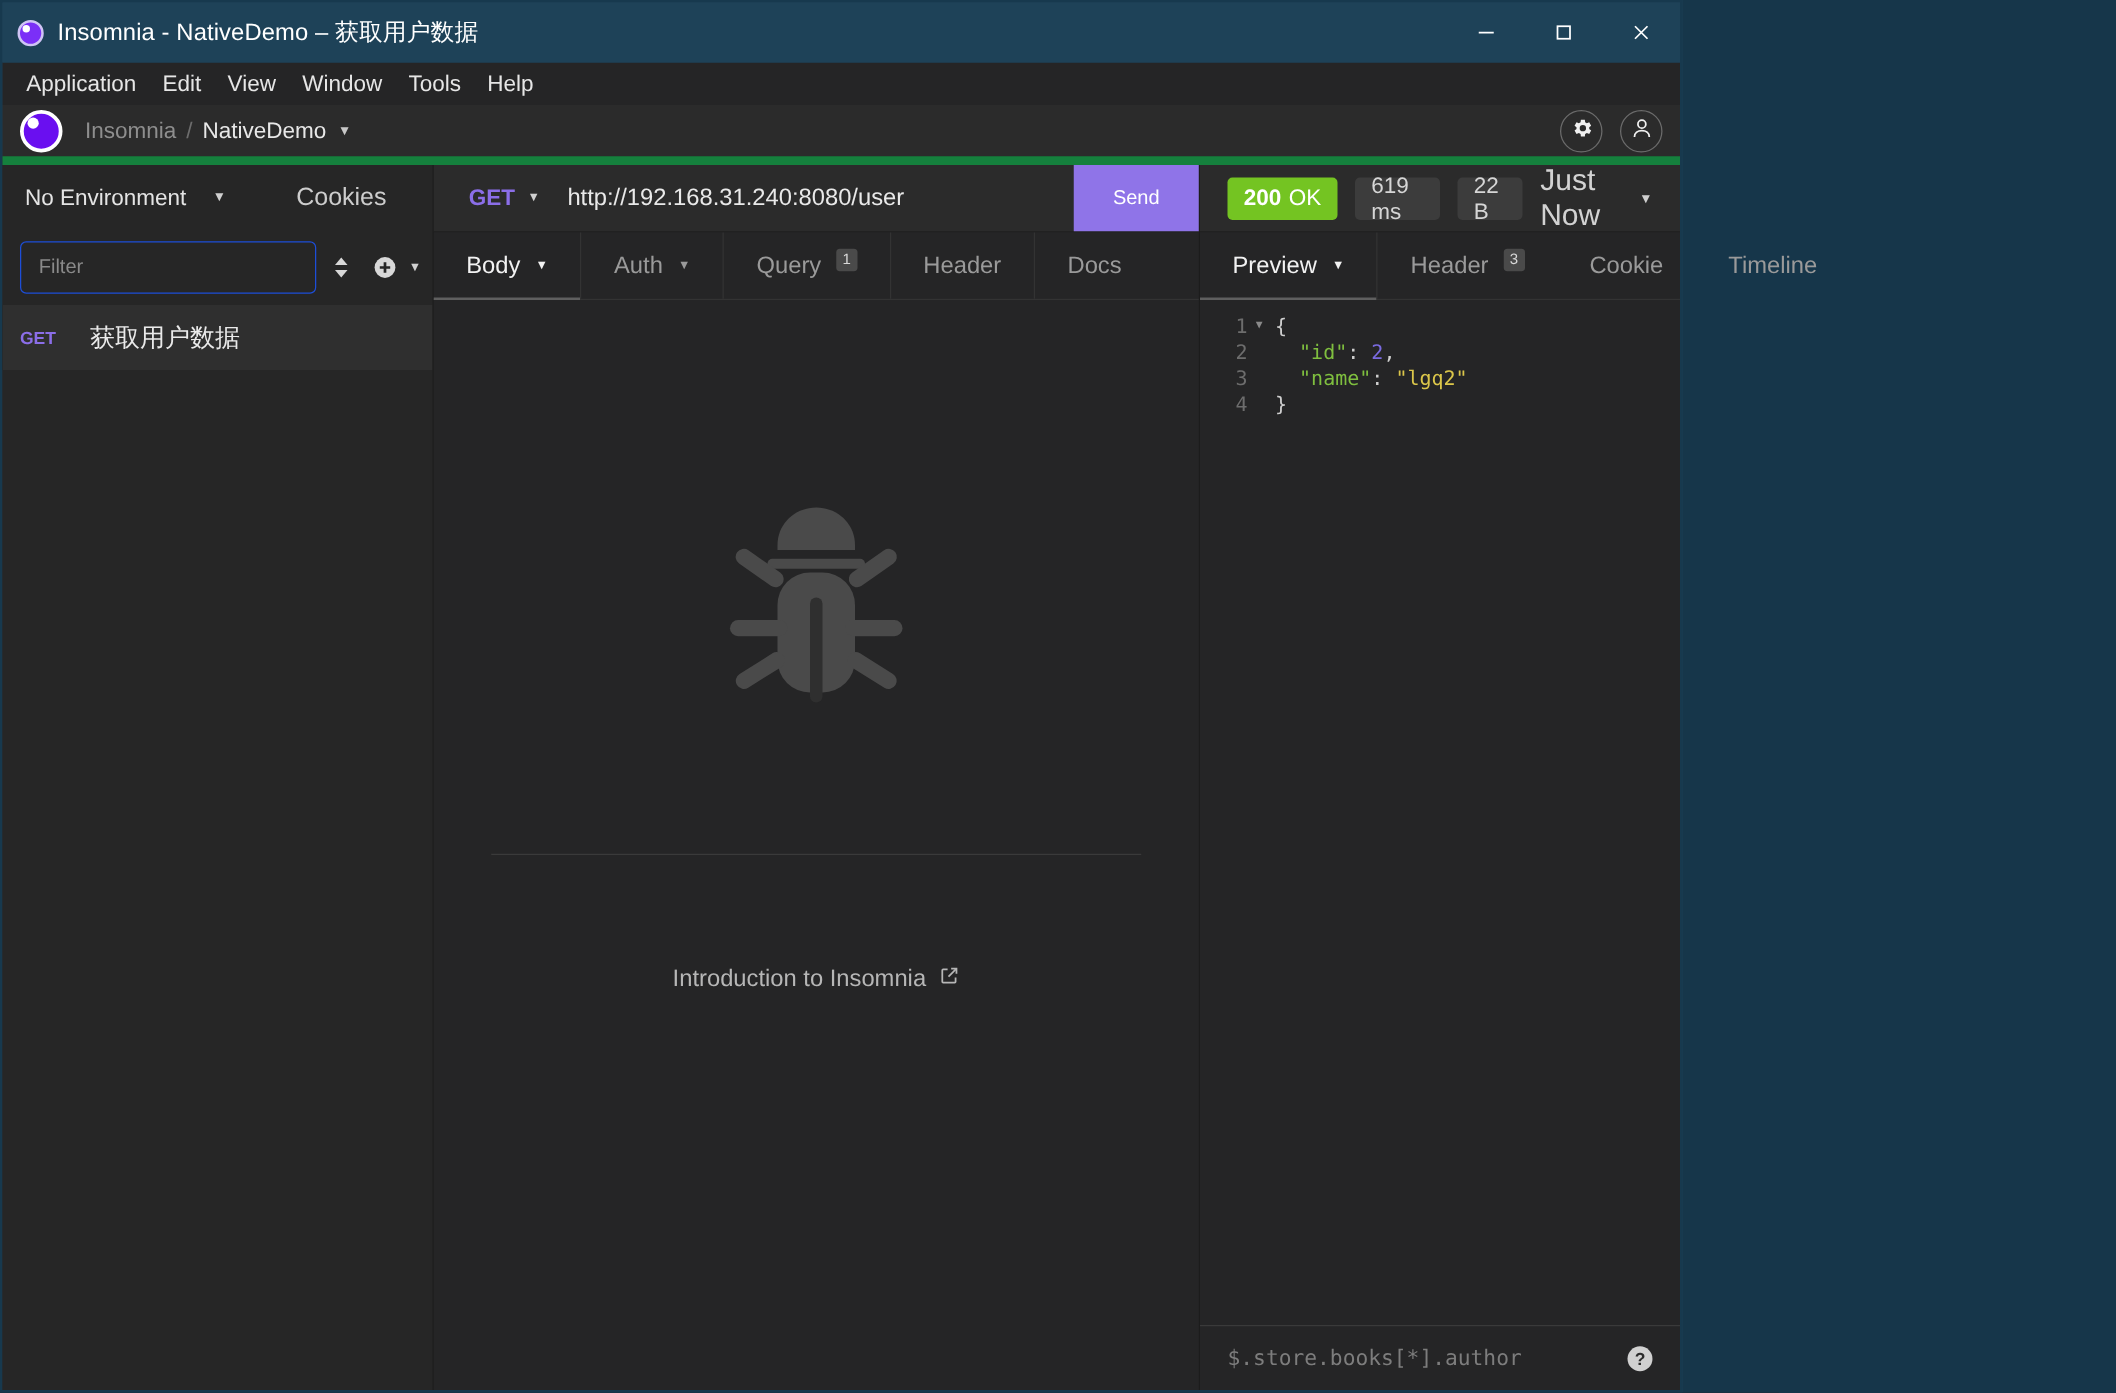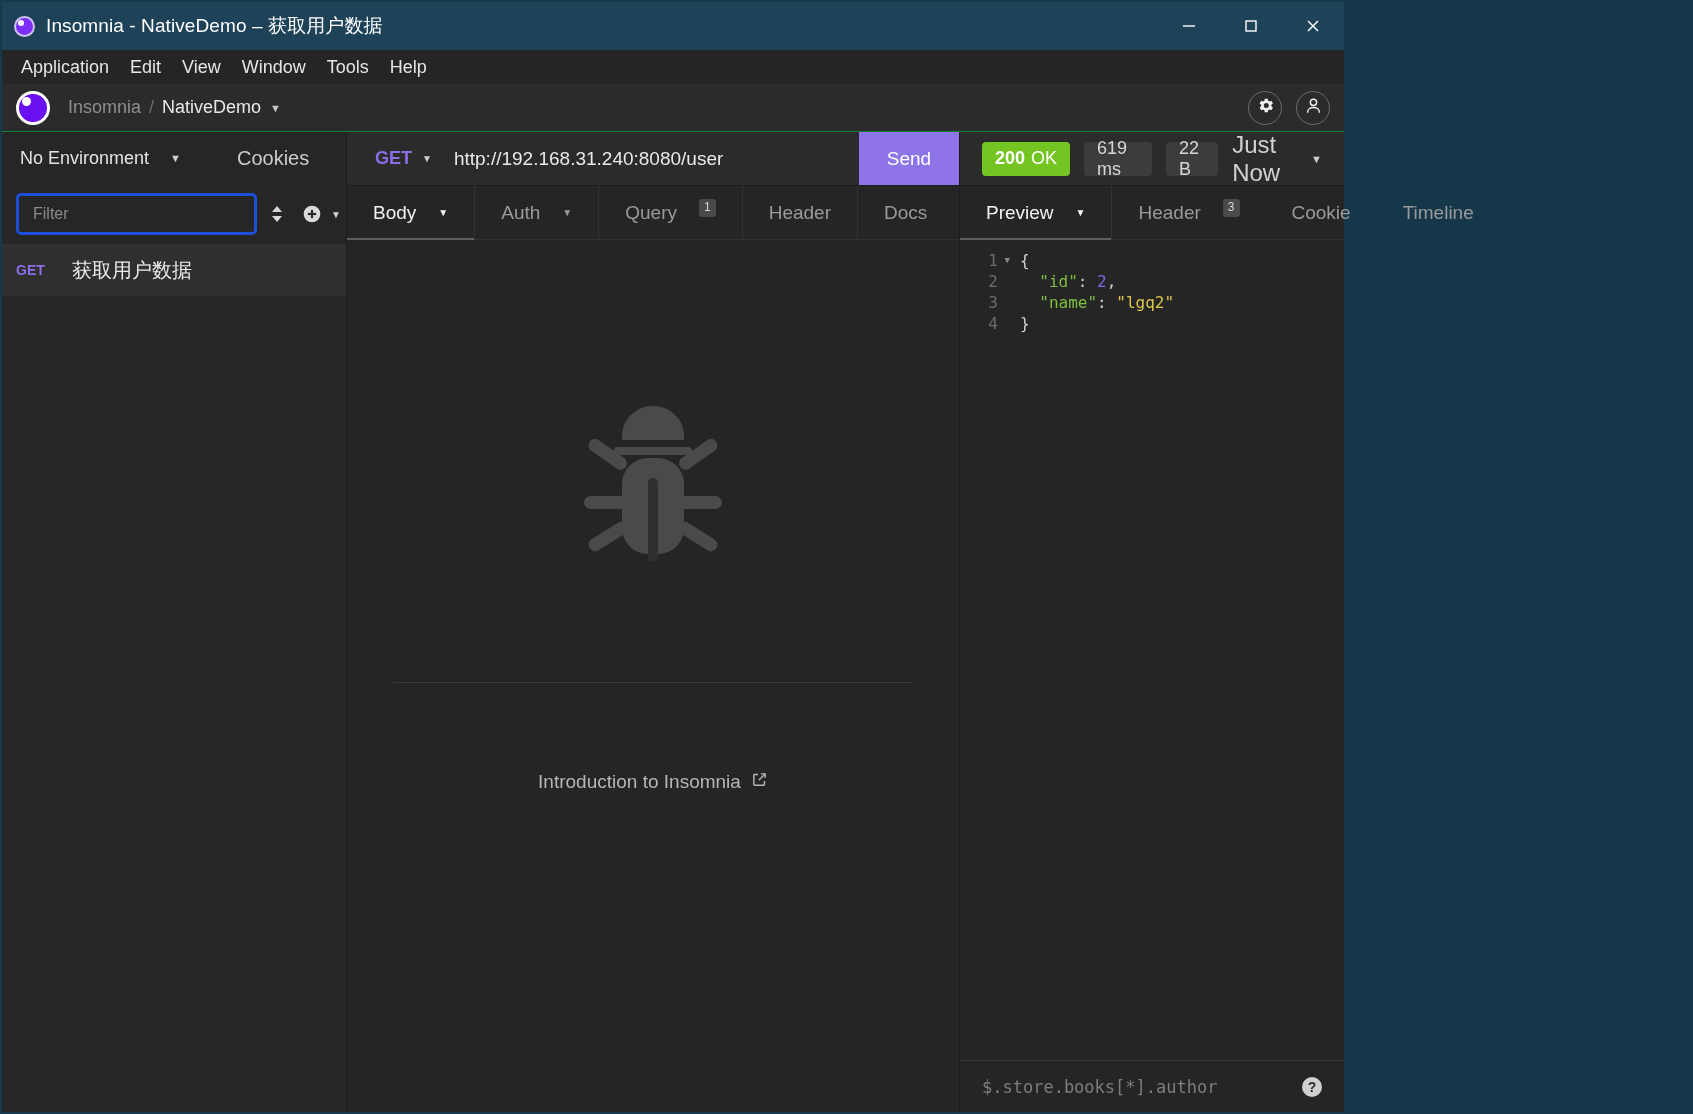--- a/index.html
+++ b/index.html
@@ -65,21 +65,21 @@
     padding: 3px 9px; border-radius: 3px;
     white-space: nowrap;
   }
 
   
   .headerbar {
     height: 48px; flex: 0 0 48px;
     background: #2b2b2b;
     display: flex; align-items: center;
     padding: 0 14px;
-    border-bottom: 1px solid #15803d;
+    border-bottom: 7px solid #15803d;
   }
   .logo-circle {
     width: 34px; height: 34px; border-radius: 50%;
     background: #6a0ff0; border: 3px solid #ffffff;
     position: relative; flex: 0 0 34px; margin-right: 18px;
   }
   .logo-circle::after {
     content: ""; position: absolute;
     width: 9px; height: 9px; border-radius: 50%;
     background: #ffffff; top: 3px; left: 3px;
@@ -117,21 +117,21 @@
   .cookies-btn { color: #cdcdcd; font-size: 20px; margin-left: 44px; }
 
   .filter-row {
     height: 60px; flex: 0 0 60px;
     display: flex; align-items: center;
     padding: 0 14px; gap: 12px;
   }
   .filter-input {
     flex: 1; height: 42px;
     background: transparent;
-    border: 3px solid #1d4ed8; border-radius: 5px;
+    border: 1px solid #1d4ed8; border-radius: 5px;
     color: #dcdcdc; font-size: 16px;
     padding: 0 14px;
     font-family: "Liberation Sans", sans-serif;
   }
   .filter-input::placeholder { color: #8a8a8a; }
   .icon-btn {
     width: 30px; height: 30px;
     display: flex; align-items: center; justify-content: center;
     color: #d8d8d8;
   }
@@ -169,32 +169,32 @@
   .method-text { color: #8b6ee8; font-size: 18px; font-weight: bold; }
   .url-input {
     flex: 1; background: transparent; border: none;
     color: #e9e9e9; font-size: 19px;
     font-family: "Liberation Sans", sans-serif;
     padding: 0 8px;
   }
   .send-btn {
     width: 100px; flex: 0 0 100px;
     background: #8f74e8; color: #ffffff;
-    font-size: 19px;
+    font-size: 16px;
     display: flex; align-items: center; justify-content: center;
   }
 
   .tabstrip {
     height: 54px; flex: 0 0 54px;
     display: flex; align-items: stretch;
     background: #252526;
     border-bottom: 1px solid #333333;
   }
   .tab {
-    display: flex; align-items: center; gap: 22px;
+    display: flex; align-items: center; gap: 12px;
     padding: 0 26px;
     color: #9a9a9a; font-size: 19px;
     border-right: 1px solid #333333;
     position: relative;
   }
   .tab.plain { border-right: none; }
   .tab.active { color: #f2f2f2; }
   .tab.active::after {
     content: ""; position: absolute;
     left: 0; right: 0; bottom: -1px; height: 2px;

